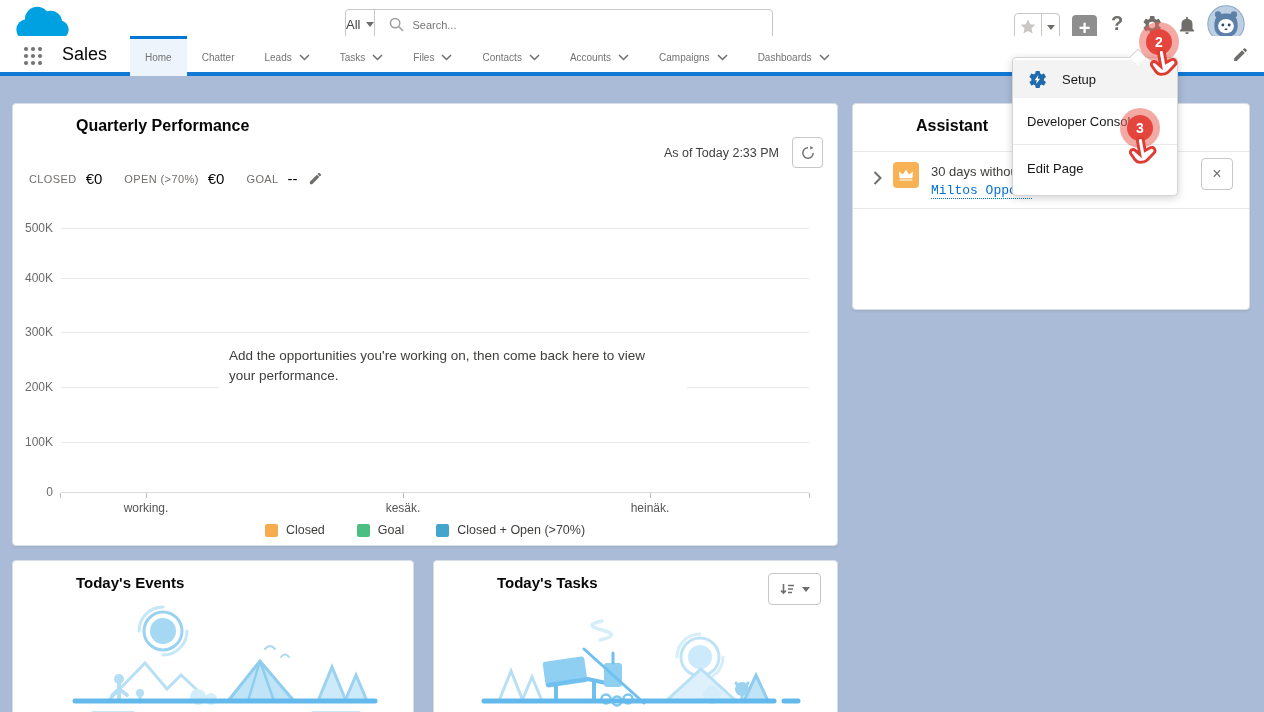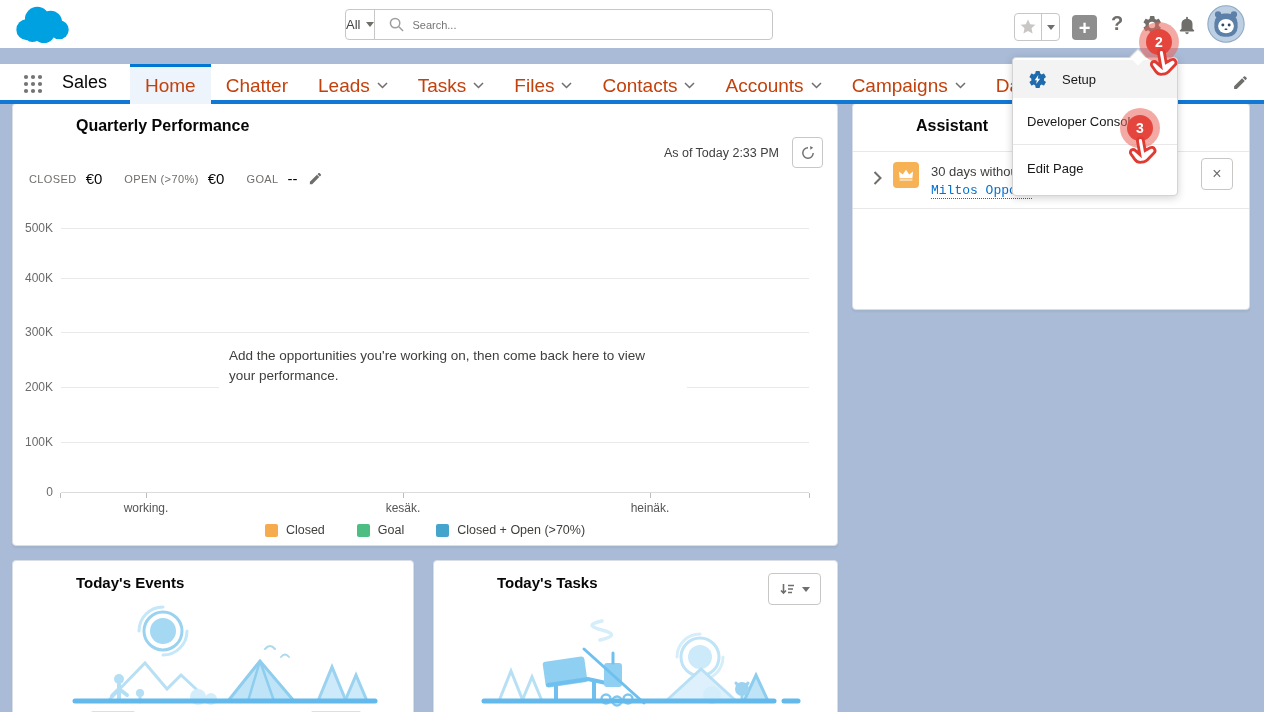--- a/index.html
+++ b/index.html
@@ -17,25 +17,25 @@
   .search-input { border:none; outline:none; font-size:11px; color:#706e6b; width:380px; font-family:"Liberation Sans",sans-serif; background:transparent; }
   .fav-group { position:absolute; left:1014px; top:13px; width:46px; height:28px; border:1px solid #c9c7c5; border-radius:4px; display:flex; align-items:center; }
   .fav-star { width:26px; display:flex; justify-content:center; }
   .fav-dd { width:18px; height:100%; border-left:1px solid #c9c7c5; display:flex; align-items:center; justify-content:center; }
   .plus-btn { position:absolute; left:1072px; top:15px; width:25px; height:25px; background:#8e8e8e; border-radius:4px; color:#fff; font-size:20px; font-weight:bold; display:flex; align-items:center; justify-content:center; line-height:1; }
   .help-q { position:absolute; left:1111px; top:12px; font-size:20px; font-weight:bold; color:#706e6b; }
   .icon-gear { position:absolute; left:1141px; top:14px; }
   .icon-bell { position:absolute; left:1176px; top:14px; }
   .avatar { position:absolute; left:1207px; top:5px; }
 
-  .navbar { position:absolute; left:0; top:64px; width:1264px; height:40px; background:#fff; border-bottom:4px solid #1178d4; z-index:20;padding-left:32px; }
+  .navbar { position:absolute; left:0; top:36px; width:1264px; height:40px; background:#fff; border-bottom:4px solid #1178d4; z-index:20;padding-left:32px; }
   .waffle { position:absolute; left:22px; top:9px; }
   .app-name { position:absolute; left:62px; top:8px; font-size:18px; color:#080707; }
   .nav-tabs { position:absolute; left:130px; top:0; height:40px; display:flex; align-items:stretch; }
-  .nav-tab { display:flex; align-items:center; gap:7px; padding:0 15px; font-size:19px; color:#c2410c; border-top:3px solid transparent; cursor:pointer; white-space:nowrap; }
+  .nav-tab { display:flex; align-items:center; gap:7px; padding:0 15px; font-size:10px; color:#737373; border-top:3px solid transparent; cursor:pointer; white-space:nowrap; }
   .nav-tab.selected { background:#eef4fb; border-top:3px solid #0176d3; }
   .nav-pencil { position:absolute; left:1232px; top:10px; }
 
   
   .card { position:absolute; background:#fff; border:1px solid #d9deE6; border-radius:4px; box-shadow:0 2px 2px rgba(0,0,0,.05); }
   .card-title { position:absolute; left:16px; top:13px; font-size:16px; font-weight:bold; color:#080707;margin-left:47px; }
 
   
   .qp { left:12px; top:103px; width:826px; height:443px; }
   .qp-asof { position:absolute; right:58px; top:42px; font-size:12.5px; color:#3e3e3c; }

